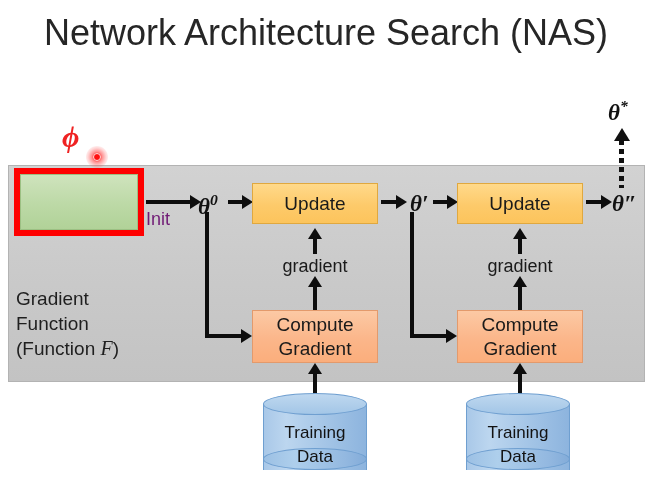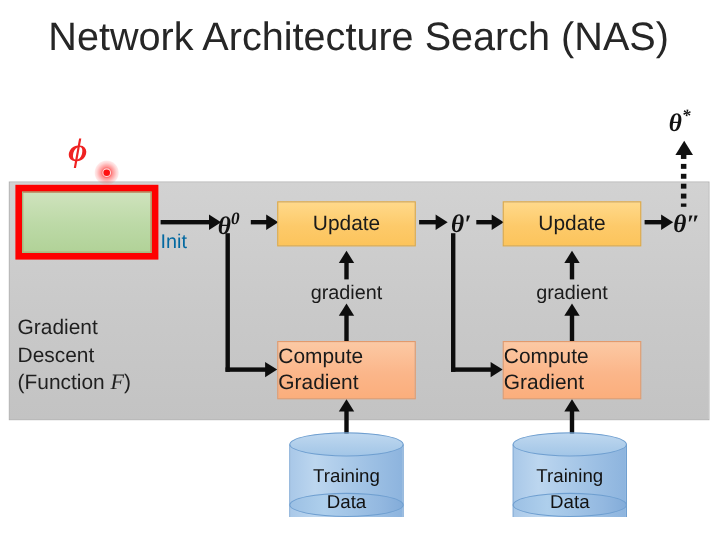--- a/index.html
+++ b/index.html
@@ -148,20 +148,21 @@
   
   .cg-box {
     position: absolute;
     width: 126px;
     height: 53px;
     background: linear-gradient(180deg, #fcc9a4 0%, #fbb68a 55%, #fbae7c 100%);
     border: 1px solid #e39a6c;
     box-sizing: border-box;
     display: flex;
     flex-direction: column;
+    align-items: center;
     justify-content: center;
     font-size: 19px;
     line-height: 24px;
     color: #1a1a1a;
   }
   #cg-1 { left: 252px; top: 310px; }
   #cg-2 { left: 457px; top: 310px; }
 
   
   .theta {
@@ -182,21 +183,21 @@
   #theta-1 { left: 410px; top: 192px; }
   #theta-2 { left: 612px; top: 192px; }
   #theta-star { left: 608px; top: 98px; }
 
   
   .init-label {
     position: absolute;
     left: 146px;
     top: 209px;
     font-size: 18px;
-    color: #0369a1;
+    color: #701a75;
   }
   .grad-label {
     position: absolute;
     width: 120px;
     text-align: center;
     top: 256px;
     font-size: 18px;
     color: #1a1a1a;
   }
   #grad-label-1 { left: 255px; }
@@ -299,21 +300,21 @@
 <body>
 
 <div id="stage">
 
   <div class="title">Network Architecture Search (NAS)</div>
 
   <div class="gd-panel"></div>
 
   <div class="gd-label">
     <div>Gradient</div>
-    <div>Descent</div>
+    <div>Function</div>
     <div><span>(Function </span><span class="fn-italic">F</span><span>)</span></div>
   </div>
 
   <div class="ns-frame"></div>
   <div class="ns-box">
   </div>
 
   <div class="phi-symbol">ϕ</div>
   <div class="laser-dot"></div>
   <div class="laser-core"></div>

